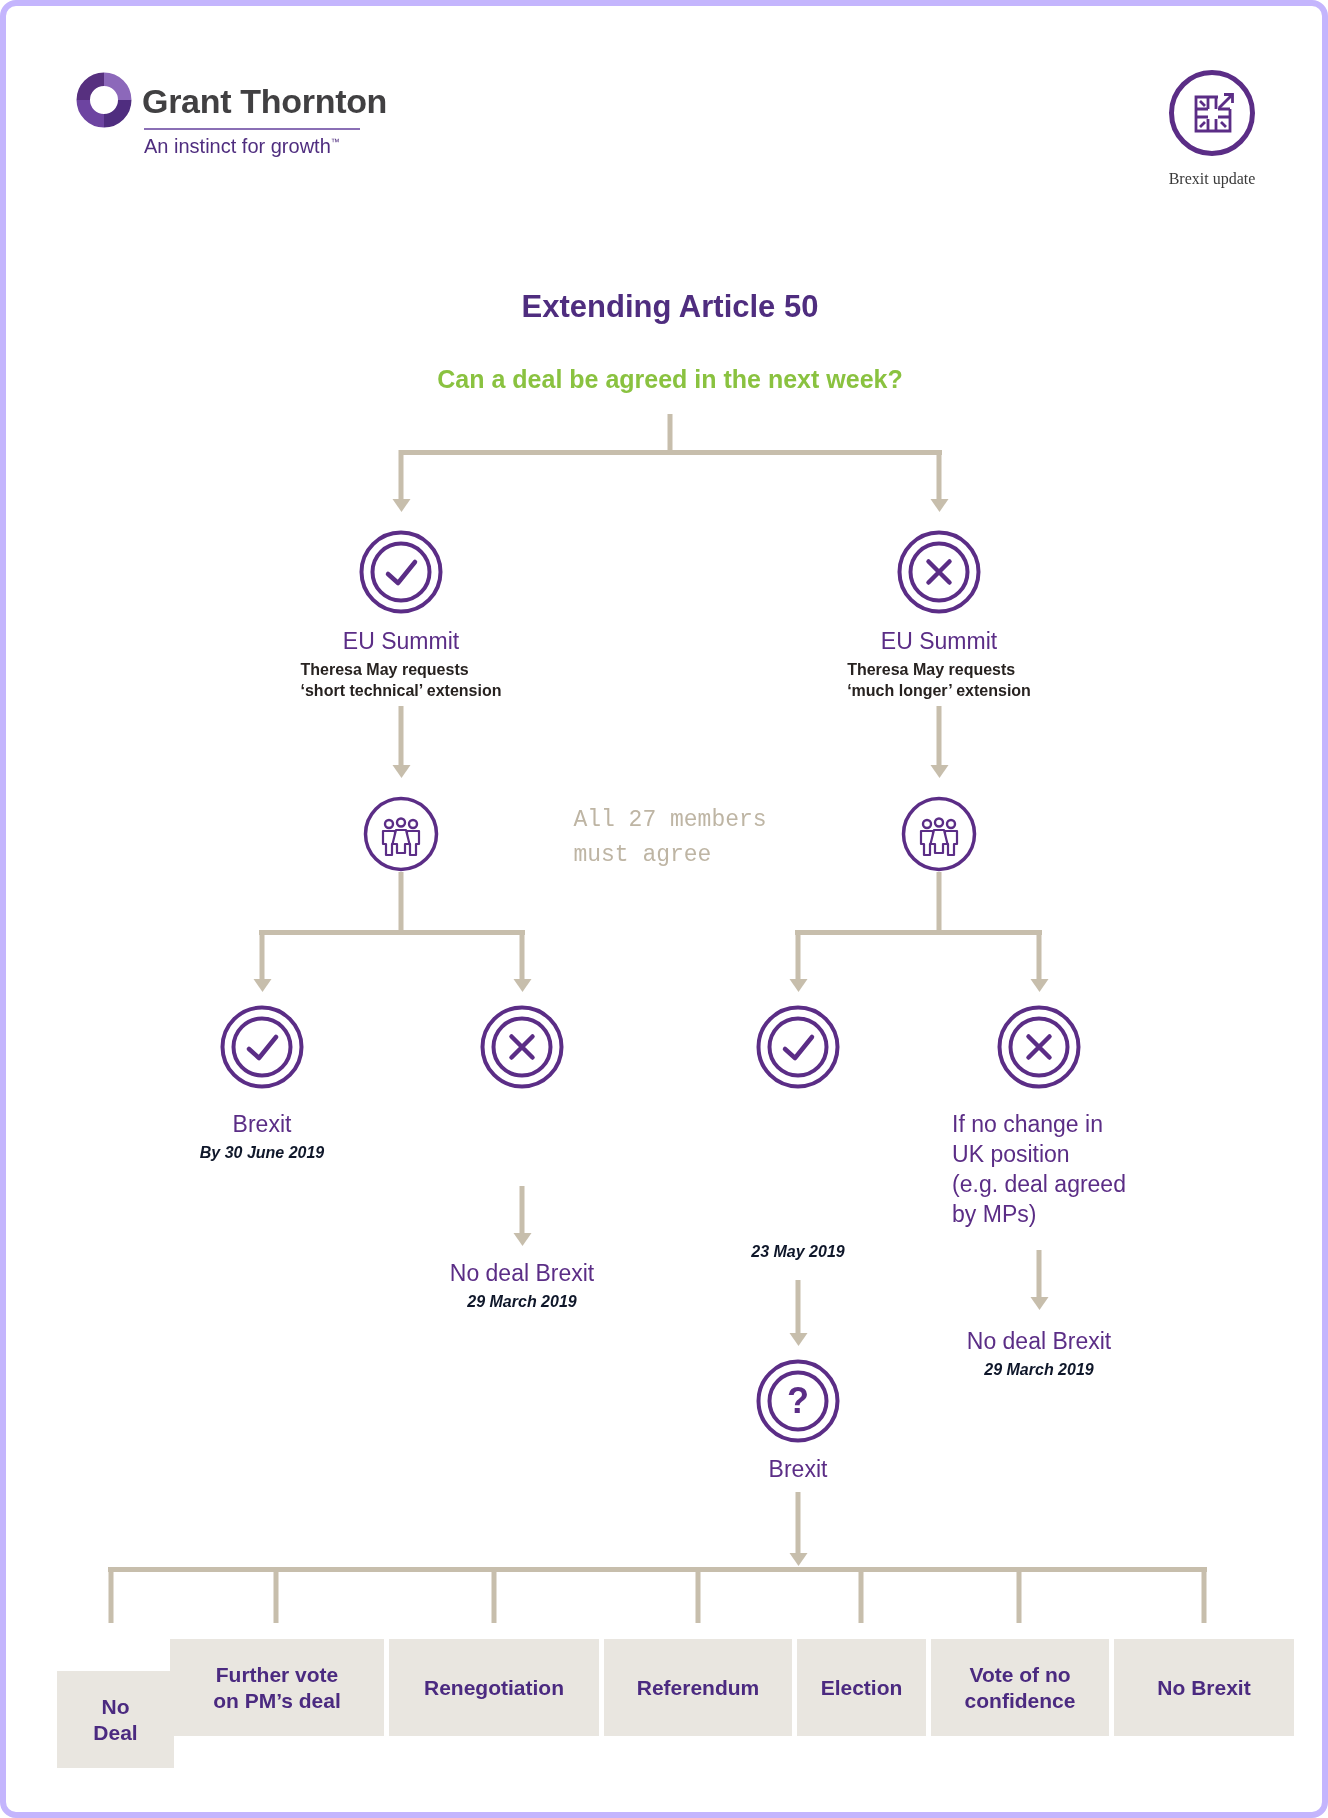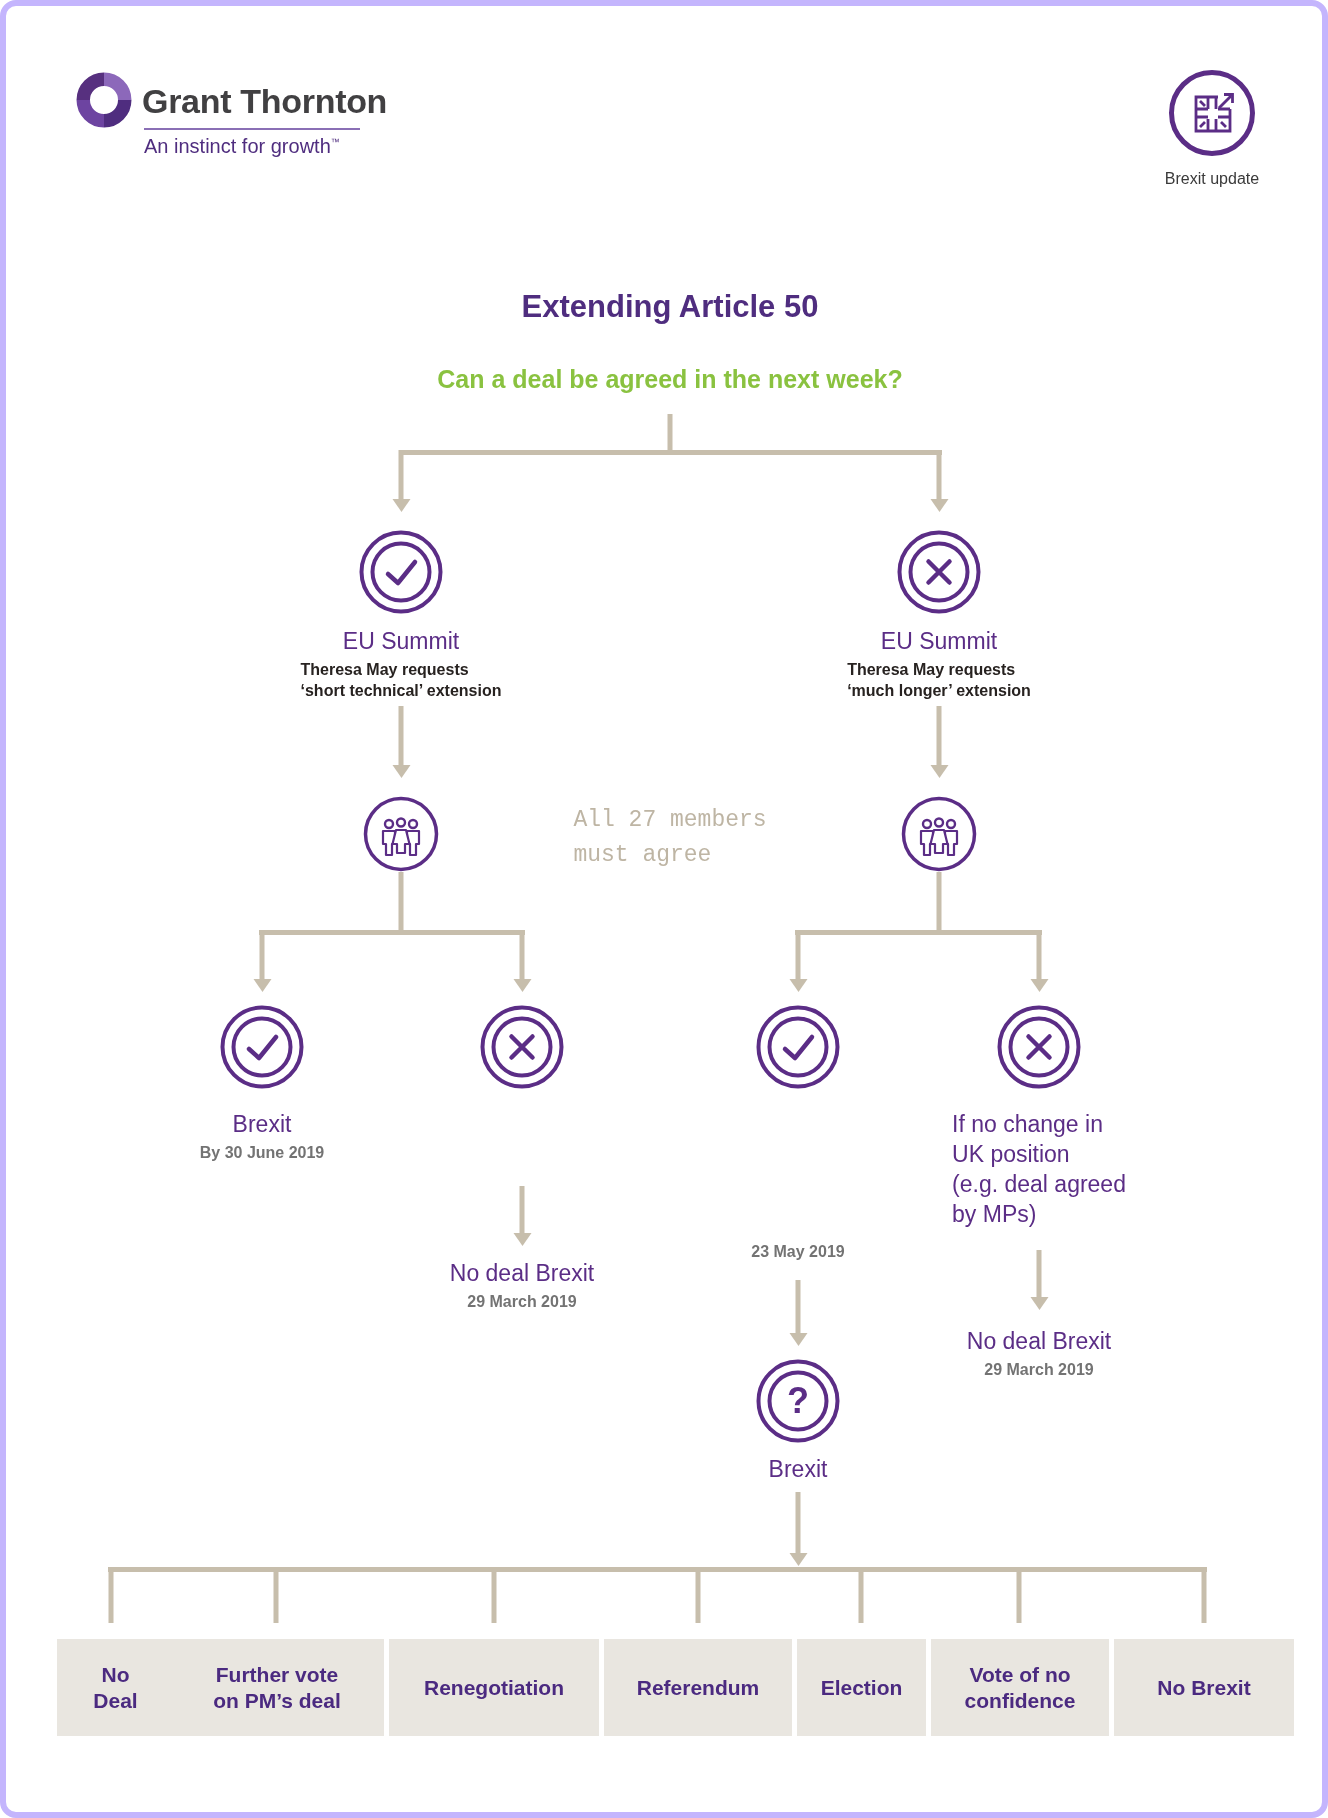--- a/index.html
+++ b/index.html
@@ -18,36 +18,36 @@
     content:""; position:absolute; bottom:-12px; left:50%;
     transform:translateX(-50%);
     border-left:9px solid transparent; border-right:9px solid transparent;
     border-top:13px solid #c7beac;
   }
   .hline { position:absolute; height:5px; background:#c7beac; }
   
   .node { position:absolute; transform:translate(-50%,-50%); line-height:0; }
   .clabel { position:absolute; transform:translateX(-50%); text-align:left; white-space:pre-line; }
   .lbl-purple { color:#5b2d86; font-size:23px; line-height:30px; font-weight:400; }
-  .date-green { color:#737373; font-size:16px; line-height:20px; font-weight:bold; }
+  .date-green { color:#0f172a; font-size:16px; line-height:20px; font-weight:bold;font-style:italic; }
   .sub-black  { color:#272220; font-size:16px; line-height:21px; font-weight:bold; }
   .consensus  { color:#beb5a4; font-size:23px; line-height:35px; }
   .page-title { color:#4F2D7F; font-size:31px; font-weight:bold; white-space:nowrap; }
   .page-question { color:#8ac240; font-size:25px; font-weight:600; white-space:nowrap; }
   
   .wordmark { position:absolute; left:136px; top:76px; color:#414042; font-size:34px; font-weight:600; letter-spacing:-0.3px; white-space:nowrap; }
   .gt-underline { position:absolute; left:138px; top:122px; width:216px; height:2px; background:#8a6fb5; }
   .tagline { position:absolute; left:138px; top:129px; color:#4F2D7F; font-size:20px; font-weight:500; white-space:nowrap; }
   .tagline sup { font-size:9px; }
   .badge-circle {
     position:absolute; left:1163px; top:64px; width:86px; height:86px;
     border:5px solid #5b2d86; border-radius:50%; box-sizing:border-box;
     display:flex; align-items:center; justify-content:center;
   }
-  .badge-label { position:absolute; left:1206px; top:164px; transform:translateX(-50%); color:#3a3a3a; font-size:16px; white-space:nowrap; }
+  .badge-label { position:absolute; left:1206px; top:164px; transform:translateX(-50%); color:#3a3a3a; font-size:16px; white-space:nowrap;font-family:Liberation Serif, serif; }
   
   .opt-box {
     position:absolute; top:1633px; height:97px; background:#e9e6e0;
     display:flex; align-items:center; justify-content:center; text-align:center;
     color:#4b2a80; font-size:21px; font-weight:bold; line-height:26px;
   }
   .preline { white-space:pre-line; }
 </style>
 </head>
 <body>
@@ -208,21 +208,21 @@
 
   <div class="hline" style="left:102px; top:1561px; width:1099px;"></div>
   <div class="vline" style="left:105px;  top:1561px; height:56px;"></div>
   <div class="vline" style="left:270px;  top:1561px; height:56px;"></div>
   <div class="vline" style="left:488px;  top:1561px; height:56px;"></div>
   <div class="vline" style="left:692px;  top:1561px; height:56px;"></div>
   <div class="vline" style="left:855px;  top:1561px; height:56px;"></div>
   <div class="vline" style="left:1013px; top:1561px; height:56px;"></div>
   <div class="vline" style="left:1198px; top:1561px; height:56px;"></div>
 
-  <div class="opt-box" style="left:51px;   width:117px;">
+  <div class="opt-box" style="left:51px;   width:117px;margin-top:32px;">
       <span class="preline">No
 Deal</span>
     </div>
   <div class="opt-box" style="left:164px;  width:214px;">
       <span class="preline">Further vote
 on PM’s deal</span>
     </div>
   <div class="opt-box" style="left:383px;  width:210px;">
       <span class="preline">Renegotiation</span>
     </div>

